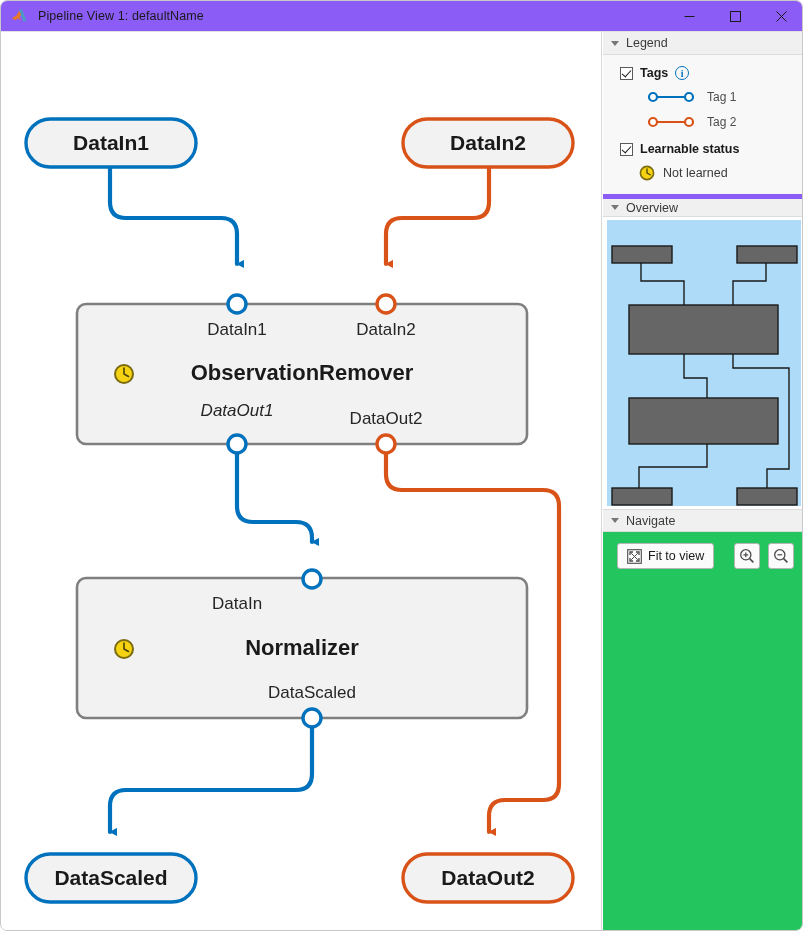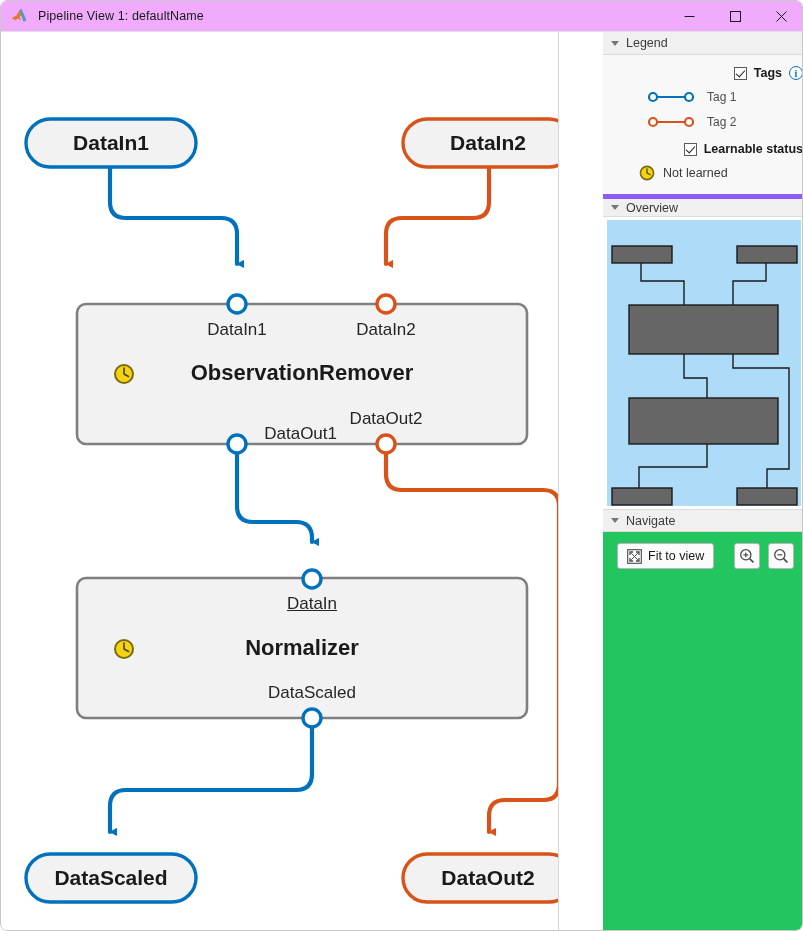--- a/index.html
+++ b/index.html
@@ -16,21 +16,21 @@
     background: #ffffff;
     border: 1px solid #c8c8c8;
     border-radius: 7px;
     overflow: hidden;
   }
 
   
   #titlebar {
     position: absolute; left: 0; top: 0;
     width: 803px; height: 31px;
-    background: #f0abfc;
+    background: #8b5cf6;
     border-bottom: 1px solid #e2e2e2;
     display: flex; align-items: center;
   }
   #app-icon {
     width: 20px; height: 20px; margin-left: 9px; margin-right: 8px;
     position: relative; flex: none;
   }
   #title-text {
     font-size: 12.5px; color: #1a1a1a; letter-spacing: .1px;
     white-space: nowrap;
@@ -38,21 +38,21 @@
   #winbtns { margin-left: auto; display: flex; height: 31px; }
   .winbtn {
     width: 46px; height: 31px;
     display: flex; align-items: center; justify-content: center;
     color: #1a1a1a;
   }
 
   
   #canvas {
     position: absolute; left: 1px; top: 31px;
-    width: 557px; height: 898px;
+    width: 600px; height: 898px;
     background: #ffffff;
     border-right: 1px solid #d9d9d9;
     overflow: hidden;
   }
   #canvas svg { position: absolute; left: 0; top: 0; }
 
   .node-label {
     position: absolute;
     font-weight: bold;
     color: #1a1a1a;
@@ -87,21 +87,20 @@
     border-right: 4.5px solid transparent;
     border-top: 5px solid #767676;
     margin-right: 7px;
   }
   .panel-body { background: #f8f8f8; }
 
   .chk-row {
     display: flex; align-items: center;
     height: 22px; padding-left: 17px;
     font-size: 12.5px;
-    justify-content: flex-end;
   }
   .chk {
     width: 13px; height: 13px;
     border: 1px solid #5a5a5a;
     background: #fff;
     margin-right: 7px;
     position: relative; flex: none;
   }
   .chk::after {
     content: "";
@@ -260,23 +259,23 @@
     <div class="node-label" style="left:24px; top:99px; width:170px; text-align:center; font-size:21px;">DataIn1</div>
     <div class="node-label" style="left:401px; top:99px; width:170px; text-align:center; font-size:21px;">DataIn2</div>
     <div class="node-label" style="left:24px; top:834px; width:170px; text-align:center; font-size:21px;">DataScaled</div>
     <div class="node-label" style="left:401px; top:834px; width:170px; text-align:center; font-size:21px;">DataOut2</div>
 
     <div class="node-label" style="left:75px; top:328px; width:450px; text-align:center; font-size:22px;">ObservationRemover</div>
     <div class="node-label" style="left:75px; top:603px; width:450px; text-align:center; font-size:22px;">Normalizer</div>
 
     <div class="port-label" style="left:135px; top:288px; width:200px; text-align:center;">DataIn1</div>
     <div class="port-label" style="left:284px; top:288px; width:200px; text-align:center;">DataIn2</div>
-    <div class="port-label" style="left:135px; top:392px; width:200px; text-align:right;">DataOut1</div>
+    <div class="port-label" style="left:135px; top:369px; width:200px; text-align:center;font-style:italic;">DataOut1</div>
     <div class="port-label" style="left:284px; top:377px; width:200px; text-align:center;">DataOut2</div>
-    <div class="port-label" style="left:210px; top:562px; width:200px; text-align:center;text-decoration:underline;">DataIn</div>
+    <div class="port-label" style="left:210px; top:562px; width:200px; ">DataIn</div>
     <div class="port-label" style="left:210px; top:651px; width:200px; text-align:center;">DataScaled</div>
   </div>
 
   <div id="side">
 
     <div class="panel-header">
       <div class="tri"></div>
       <span>Legend</span>
     </div>
     <div class="panel-body" style="padding-top:7px; padding-bottom:8px;">

